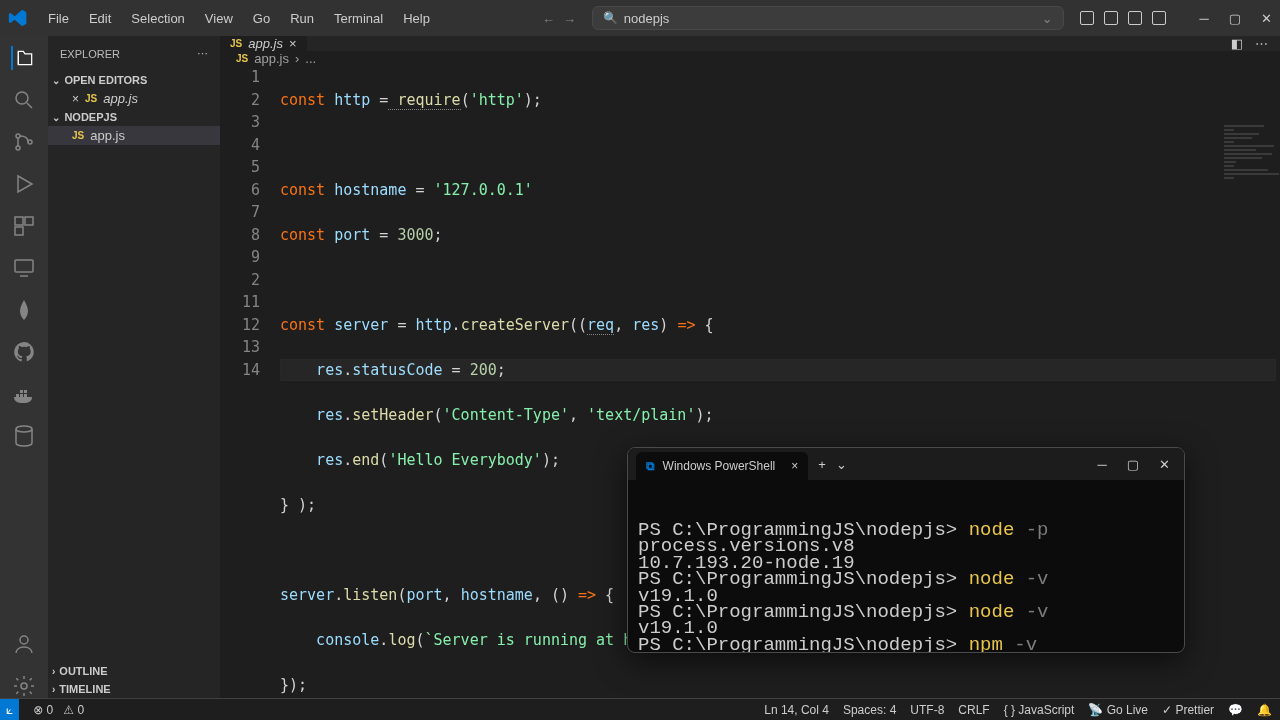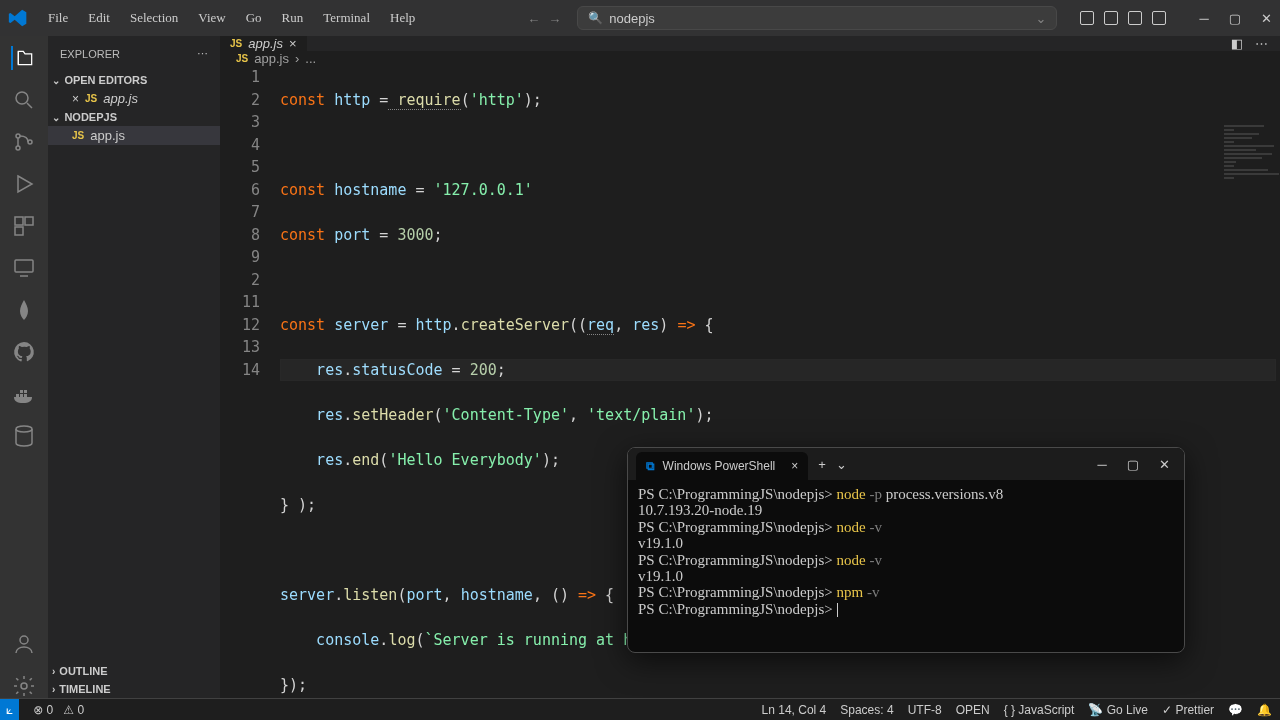--- a/index.html
+++ b/index.html
@@ -14,21 +14,21 @@
 }
 .titlebar {
   height: 36px;
   background: #323233;
   display: flex;
   align-items: center;
   padding: 0 8px;
   gap: 4px;
 }
 .titlebar .logo { width: 20px; height: 20px; margin-right: 8px; }
-.titlebar .menu-item { padding: 4px 8px; cursor: pointer; font-family: Liberation Serif, serif; }
+.titlebar .menu-item { padding: 4px 8px; cursor: pointer; }
 .titlebar .nav-arrows { display: flex; gap: 8px; margin-left: 100px; color: #858585; }
 .search-box {
   flex: 1;
   max-width: 480px;
   margin: 0 12px;
   background: #3c3c3c;
   border: 1px solid #484848;
   border-radius: 6px;
   height: 24px;
   display: flex;
@@ -208,24 +208,25 @@
   gap: 8px;
   border-radius: 6px 6px 0 0;
   font-size: 12px;
 }
 .ps-tab .ps-icon { color: #0078d4; font-weight: bold; }
 .ps-titlebar .ps-controls { margin-left: auto; display: flex; gap: 20px; padding-right: 14px; color: #cccccc; }
 .ps-titlebar .ps-add { margin-left: 10px; color: #cccccc; display: flex; gap: 10px; align-items: center;}
 .ps-body {
   flex: 1;
   padding: 6px 10px;
-  font-family: Liberation Serif, serif;
-  font-size: 15px;
+  font-family: Liberation Mono, monospace;
+  font-size: 19px;
   line-height: 16.4px;
   color: #cccccc;
+  margin-top: 36px;
 }
 .ps-cmd { color: #e8c54a; }
 .ps-arg { color: #7d7d7d; }
 .ps-cursor { display: inline-block; width: 1.5px; height: 14px; background: #cccccc; vertical-align: middle; }
 
 svg { width: 100%; height: 100%; }
 </style>
 </head>
 <body>
 
@@ -453,21 +454,21 @@
 <div class="statusbar">
   <div class="remote-btn" style="background:#0078d4;">⟀</div>
   <div class="sb-left">
     <span>⊗ <span>0</span></span>
     <span>⚠ <span>0</span></span>
   </div>
   <div class="sb-right">
     <span>Ln 14, Col 4</span>
     <span>Spaces: 4</span>
     <span>UTF-8</span>
-    <span>OPEN</span>
+    <span>CRLF</span>
     <span>{ } <span>JavaScript</span></span>
     <span>📡 <span>Go Live</span></span>
     <span>✓ <span>Prettier</span></span>
     <span>💬</span>
     <span>🔔</span>
   </div>
 </div>
 
 <div class="ps-window">
   <div class="ps-titlebar">

